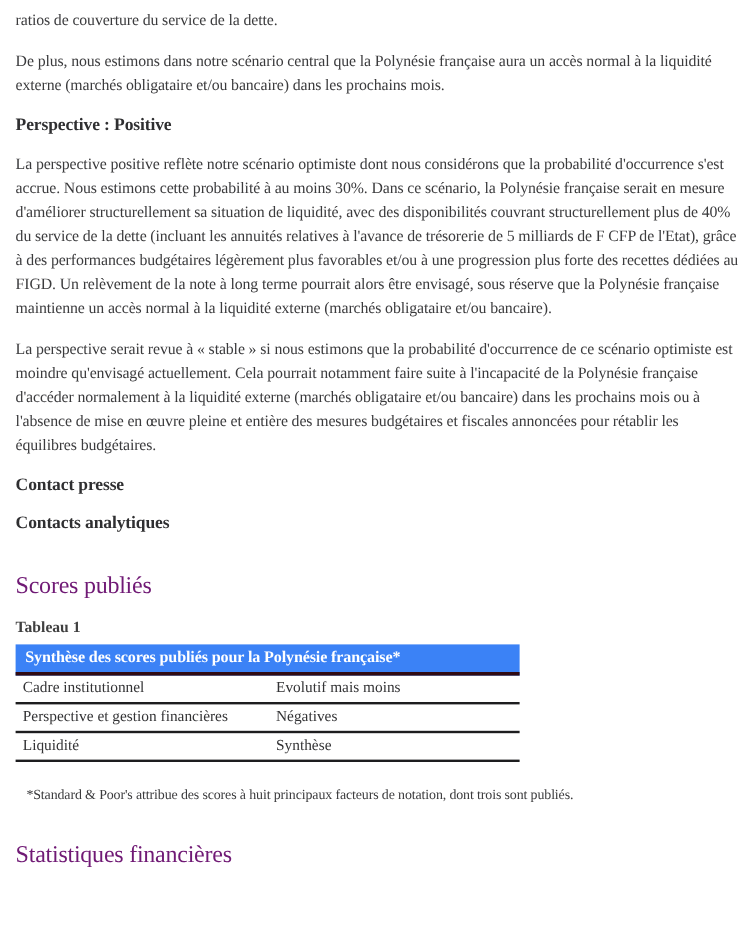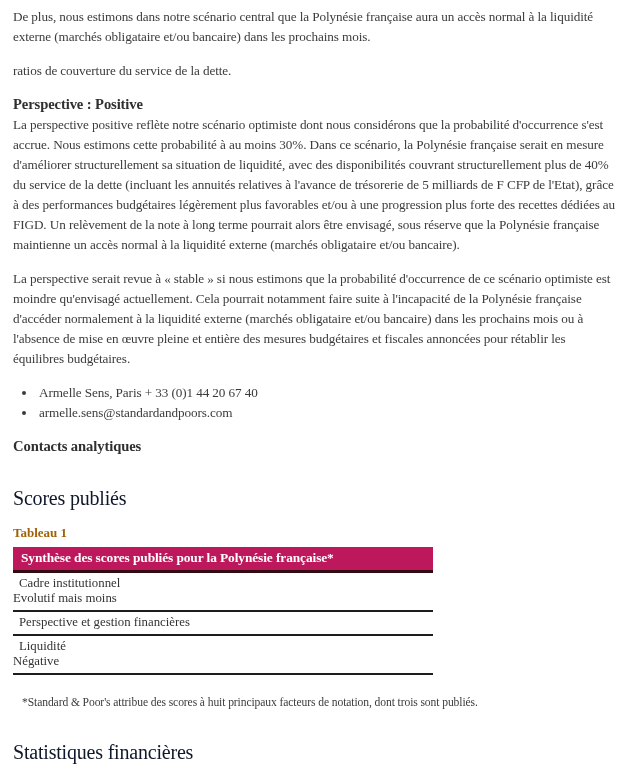--- a/index.html
+++ b/index.html
@@ -22,113 +22,110 @@
     margin: 0 0 14px 0;
     max-width: 606px;
   }
   h4.sub-heading {
     font-size: 14.6px;
     font-weight: bold;
     color: #2f2f31;
     margin: 15px 0 1px 0;
     letter-spacing: -0.1px;
   }
-  h4.sub-heading.tight { margin-bottom: 2px; }
+  h4.sub-heading.tight { margin-bottom: 14px; }
   p.body-text.after-heading { margin-top: 0; }
   ul.contact-list {
     margin: 2px 0 4px 0;
     padding-left: 24px;
     list-style: disc;
   }
   ul.contact-list li {
     font-size: 13.2px;
     line-height: 20px;
     letter-spacing: -0.1px;
     padding-left: 2px;
   }
   h2.section-heading {
-    color: #0f172a;
+    color: #701a75;
     font-size: 20px;
     font-weight: 500;
     letter-spacing: -0.2px;
     margin: 32px 0 0 0;
   }
   .tableau-label {
     font-weight: bold;
     font-size: 13px;
-    color: #a16207;
+    color: #404040;
     margin: 15px 0 6px 0;
   }
   .data-table { width: 420px; }
   .table-banner {
-    background: #be185d;
+    background: #3b82f6;
     color: #ffffff;
     font-weight: bold;
     font-size: 13.4px;
     letter-spacing: -0.1px;
     padding: 3px 8px 4px 8px;
     border-bottom: 3px solid #310a12;
     box-sizing: border-box;
   }
   .table-row {
     display: flex;
     border-bottom: 2px solid #1d1d1f;
     padding: 3px 0 4px 0;
     font-size: 12.8px;
     line-height: 15px;
     color: #333335;
-    flex-direction: column;
   }
   .table-row .cell-label {
     width: 217px;
     padding-left: 6px;
     box-sizing: border-box;
   }
   .table-row .cell-value { flex: 1; }
   .footnote {
     font-size: 11.6px;
     color: #3b3b3d;
     margin: 21px 0 0 9px;
     letter-spacing: -0.1px;
   }
 </style>
 </head>
 <body>
 
 <div class="doc">
 
+  <p class="body-text">ratios de couverture du service de la dette.</p>
+
   <p class="body-text">De plus, nous estimons dans notre scénario central que la Polynésie française aura un accès normal à la liquidité externe (marchés obligataire et/ou bancaire) dans les prochains mois.</p>
-
-  <p class="body-text">ratios de couverture du service de la dette.</p>
 
   <h4 class="sub-heading tight">Perspective : Positive</h4>
   <p class="body-text after-heading">La perspective positive reflète notre scénario optimiste dont nous considérons que la probabilité d'occurrence s'est accrue. Nous estimons cette probabilité à au moins 30%. Dans ce scénario, la Polynésie française serait en mesure d'améliorer structurellement sa situation de liquidité, avec des disponibilités couvrant structurellement plus de 40% du service de la dette (incluant les annuités relatives à l'avance de trésorerie de 5 milliards de F CFP de l'Etat), grâce à des performances budgétaires légèrement plus favorables et/ou à une progression plus forte des recettes dédiées au FIGD. Un relèvement de la note à long terme pourrait alors être envisagé, sous réserve que la Polynésie française maintienne un accès normal à la liquidité externe (marchés obligataire et/ou bancaire).</p>
   <p class="body-text">La perspective serait revue à « stable » si nous estimons que la probabilité d'occurrence de ce scénario optimiste est moindre qu'envisagé actuellement. Cela pourrait notamment faire suite à l'incapacité de la Polynésie française d'accéder normalement à la liquidité externe (marchés obligataire et/ou bancaire) dans les prochains mois ou à l'absence de mise en œuvre pleine et entière des mesures budgétaires et fiscales annoncées pour rétablir les équilibres budgétaires.</p>
 
-  <ul class="contact-list">
-    <li>Armelle Sens, Paris + 33 (0)1 44 20 67 40</li>
-    <li>armelle.sens@standardandpoors.com</li>
-  </ul>
+  <h4 class="sub-heading">Contact presse</h4>
 
   <h4 class="sub-heading">Contacts analytiques</h4>
 
   <h2 class="section-heading">Scores publiés</h2>
   <div class="tableau-label">Tableau 1</div>
 
   <div class="data-table">
     <div class="table-banner">Synthèse des scores publiés pour la Polynésie française*</div>
     <div class="table-row">
       <span class="cell-label">Cadre institutionnel</span>
       <span class="cell-value">Evolutif mais moins</span>
     </div>
     <div class="table-row">
       <span class="cell-label">Perspective et gestion financières</span>
+      <span class="cell-value">Négatives</span>
     </div>
     <div class="table-row">
       <span class="cell-label">Liquidité</span>
-      <span class="cell-value">Négative</span>
+      <span class="cell-value">Synthèse</span>
     </div>
   </div>
   <div class="footnote">*Standard &amp; Poor's attribue des scores à huit principaux facteurs de notation, dont trois sont publiés.</div>
 
   <h2 class="section-heading">Statistiques financières</h2>
 
 </div>
 
 </body></html>

